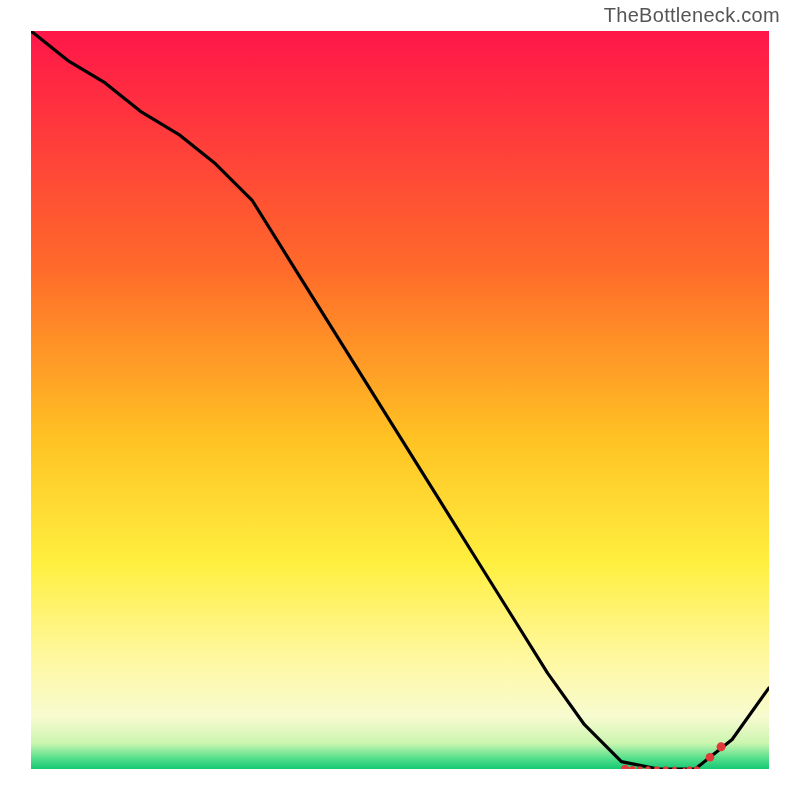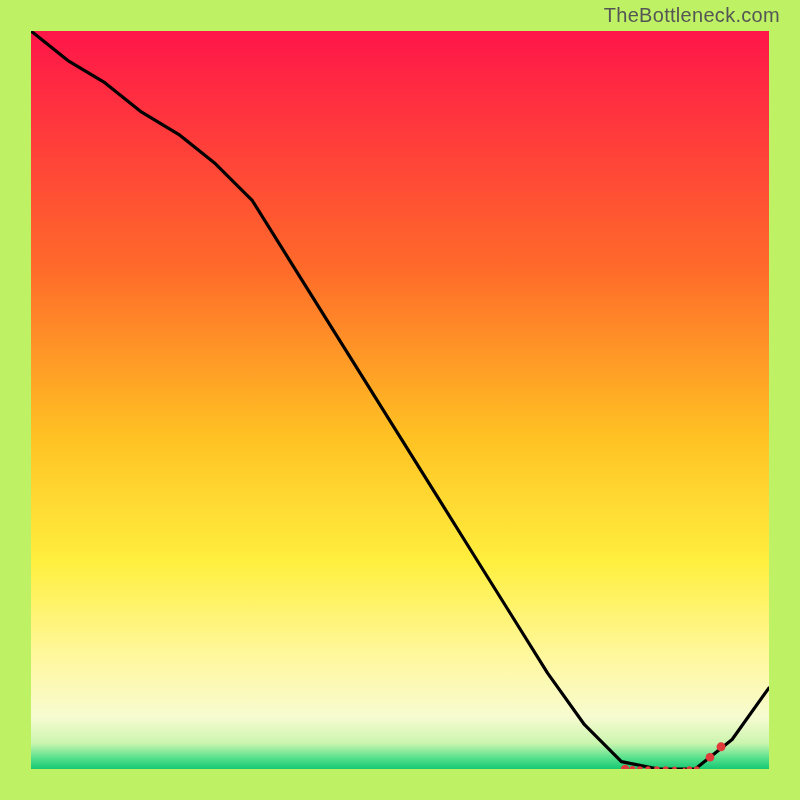--- a/index.html
+++ b/index.html
@@ -8,21 +8,21 @@
     width: 800px;
     height: 800px;
     background: #000;
     font-family: Arial, Helvetica, sans-serif;
     overflow: hidden;
   }
   .container {
     position: relative;
     width: 800px;
     height: 800px;
-    background: #bef264;
+    background: #ffffff;
   }
   .watermark {
     position: absolute;
     top: 4px;
     right: 20px;
     color: #555;
     font-size: 20px;
     font-weight: 400;
     letter-spacing: 0.3px;
     z-index: 4;

